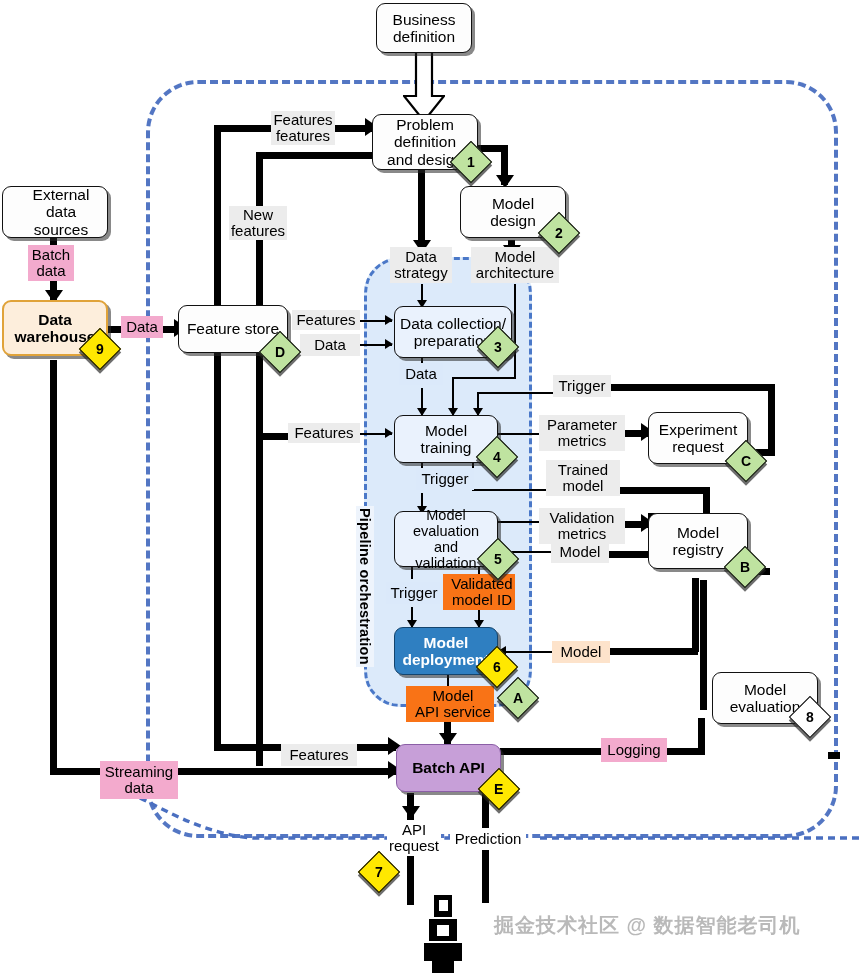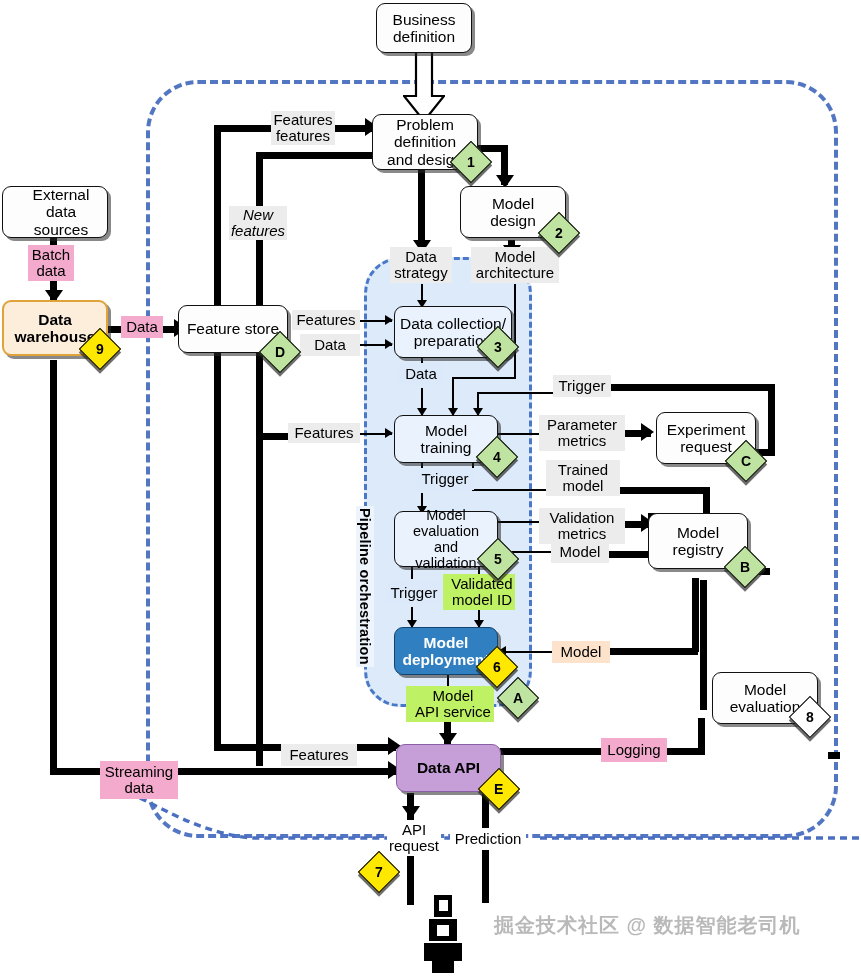--- a/index.html
+++ b/index.html
@@ -26,21 +26,21 @@
 
   
   .chip{
     position:absolute;box-sizing:border-box;
     display:flex;align-items:center;justify-content:center;text-align:center;
     font-size:15px;line-height:1.1;color:#000;white-space:nowrap;
     background:#eeeeee;padding:0 3px;
   }
   .chip.grey{background:#ececec;}
   .chip.pink{background:#f3aacd;}
-  .chip.green{background:#bef264;padding-left:9px;}
+  .chip.green{background:#f97316;padding-left:9px;}
   .chip.peach{background:#fde3cb;}
   .chip.white{background:#ffffff;}
   .chip.bluelite{background:#dbe9fa;}
 
   
   .ln{position:absolute;background:#000;}
   .ln.h{height:7px;}
   .ln.v{width:7px;}
   .tln{position:absolute;background:#000;}
   .tln.h{height:2.2px;}
@@ -322,21 +322,21 @@
     </span>
   </div>
 
   <div class="node deploy" style="left:394px;top:627px;width:104px;height:48px;">
     <span>
       <span>Model</span>
       <span>deployment</span>
     </span>
   </div>
 
-  <div class="node" style="left:648px;top:412px;width:100px;height:52px;margin-left:8px;">
+  <div class="node" style="left:648px;top:412px;width:100px;height:52px;">
     <span>
       <span>Experiment</span>
       <span>request</span>
     </span>
   </div>
 
   <div class="node" style="left:648px;top:513px;width:100px;height:56px;">
     <span>
       <span>Model</span>
       <span>registry</span>
@@ -344,31 +344,31 @@
   </div>
 
   <div class="node" style="left:712px;top:672px;width:106px;height:52px;">
     <span>
       <span>Model</span>
       <span>evaluation</span>
     </span>
   </div>
 
   <div class="node api" style="left:396px;top:744px;width:105px;height:48px;">
-    <span>Data API</span>
+    <span>Batch API</span>
   </div>
 
   <div class="chip grey" style="left:271px;top:111px;width:64px;height:34px;">
     <span>
       <span>Features</span><br>
       <span>features</span>
     </span>
   </div>
 
-  <div class="chip grey" style="left:229px;top:206px;width:58px;height:34px;font-style:italic;">
+  <div class="chip grey" style="left:229px;top:206px;width:58px;height:34px;">
     <span>
       <span>New</span><br>
       <span>features</span>
     </span>
   </div>
 
   <div class="chip pink" style="left:28px;top:245px;width:46px;height:36px;">
     <span>
       <span>Batch</span><br>
       <span>data</span>

